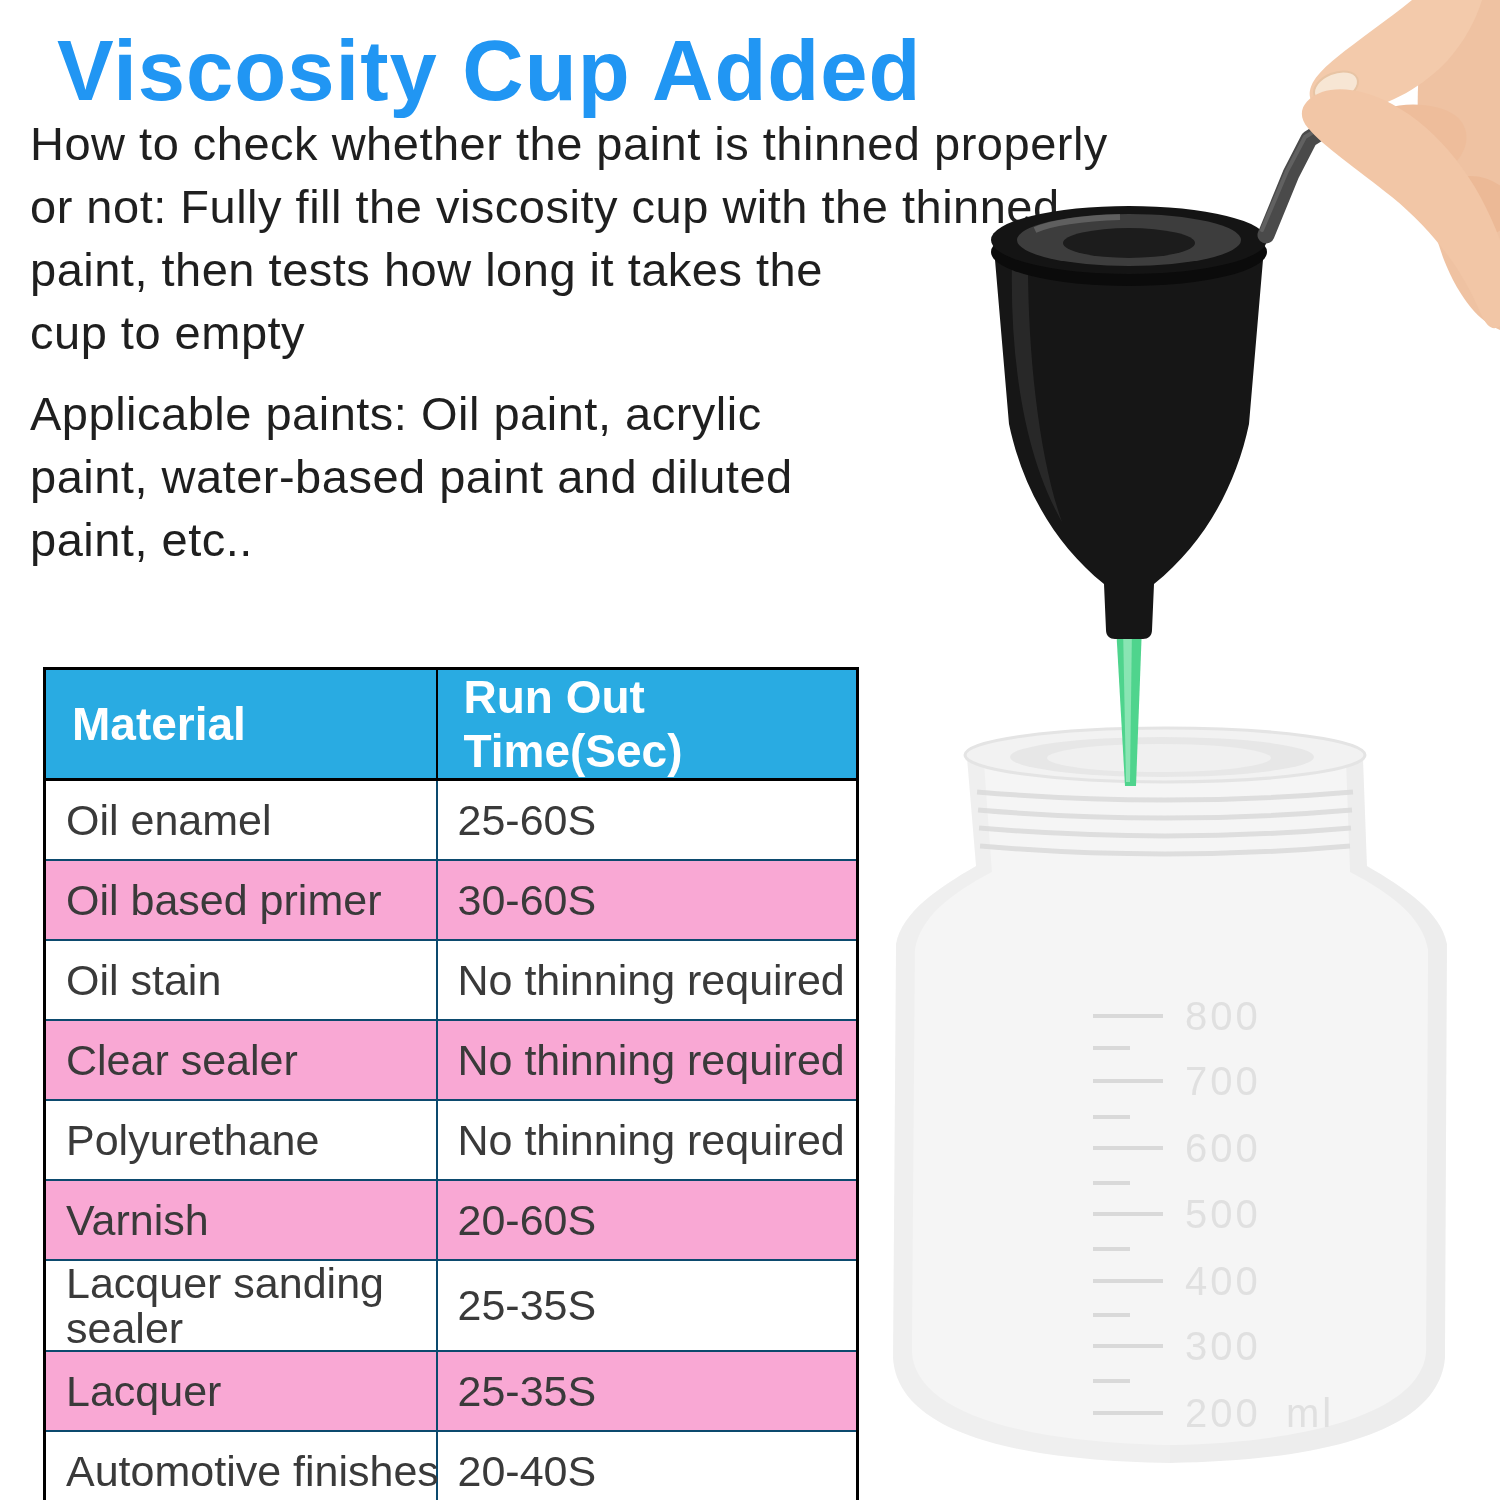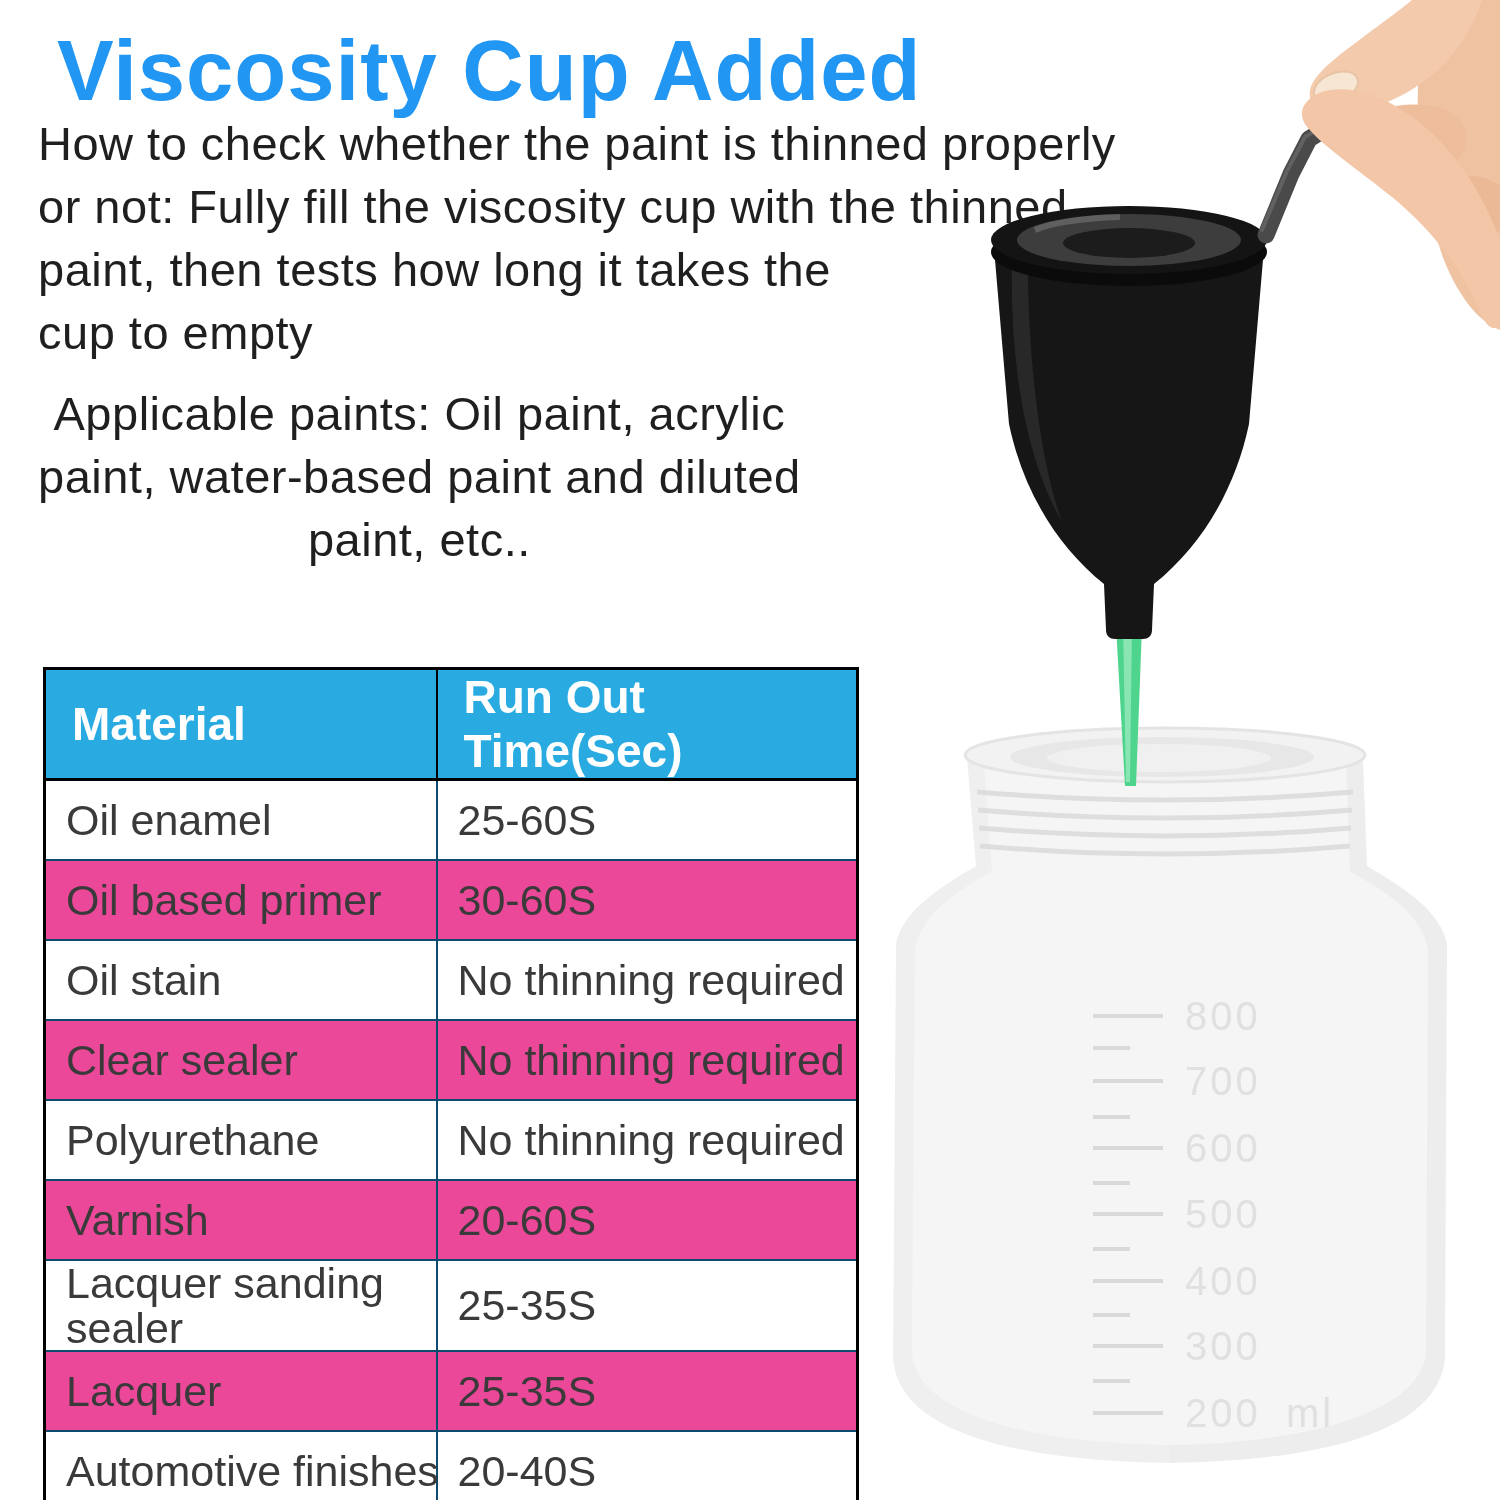--- a/index.html
+++ b/index.html
@@ -6,46 +6,46 @@
   body{
     width:1500px;height:1500px;position:relative;overflow:hidden;
     background:#ffffff;
     font-family:"Liberation Sans", sans-serif;
   }
   .title{
     position:absolute;left:45px;top:10px;margin:12px;
     font-size:85px;font-weight:700;color:#2196f3;letter-spacing:1px;
   }
   .para{
-    position:absolute;left:38px;margin:0;
+    position:absolute;left:30px;margin:0;
     font-size:47px;color:#1f1f1f;line-height:63px;
     white-space:pre-line;letter-spacing:0.5px;
   }
   .para1{top:112px;}
-  .para2{top:382px;text-align:center;}
+  .para2{top:382px;}
   table.vis-table{
     position:absolute;left:43px;top:667px;width:813px;
     border-collapse:collapse;table-layout:fixed;
     border:3px solid #000;background:#ffffff;
   }
   .vis-table col.c1{width:392px;}
   .vis-table col.c2{width:421px;}
   .vis-table th{
     background:#29abe2;color:#ffffff;
     font-size:46px;font-weight:700;text-align:left;
     padding:0 0 0 26px;height:72px;
     border:2px solid #000;border-bottom:3px solid #000;
   }
   .vis-table td{
     font-size:43px;color:#3a3a3a;text-align:left;
     padding:0 0 0 20px;height:78px;
     border:2px solid #0c4a6e;white-space:nowrap;
   }
   .vis-table td.wrap{white-space:normal;line-height:1.04;padding-right:5px;}
-  .vis-table tr.alt td{background:#ec4899;}
+  .vis-table tr.alt td{background:#f9a8d4;}
   .illo{position:absolute;left:860px;top:0;width:640px;height:1500px;}
   .scale-num{
     font-family:"Liberation Sans", sans-serif;
     font-size:40px;fill:#e0e0e0;letter-spacing:3px;
   }
 </style>
 </head>
 <body>
 
 <div>

